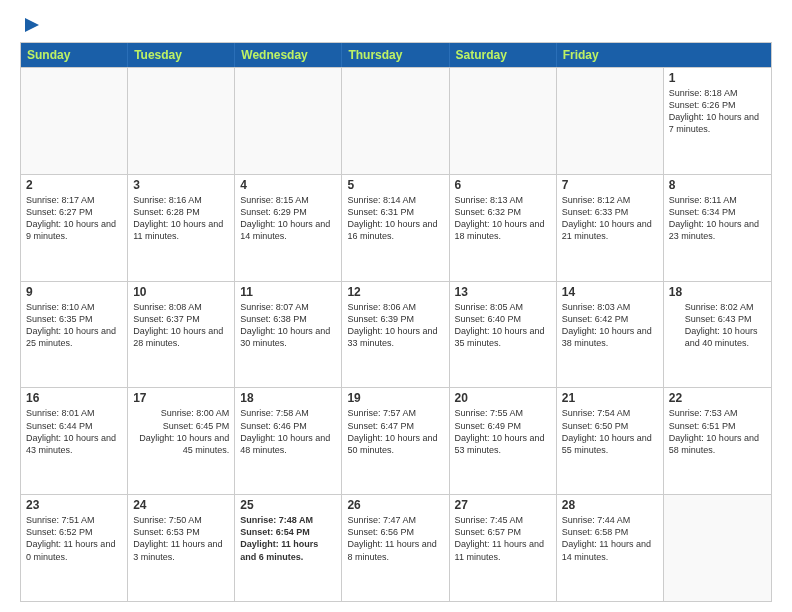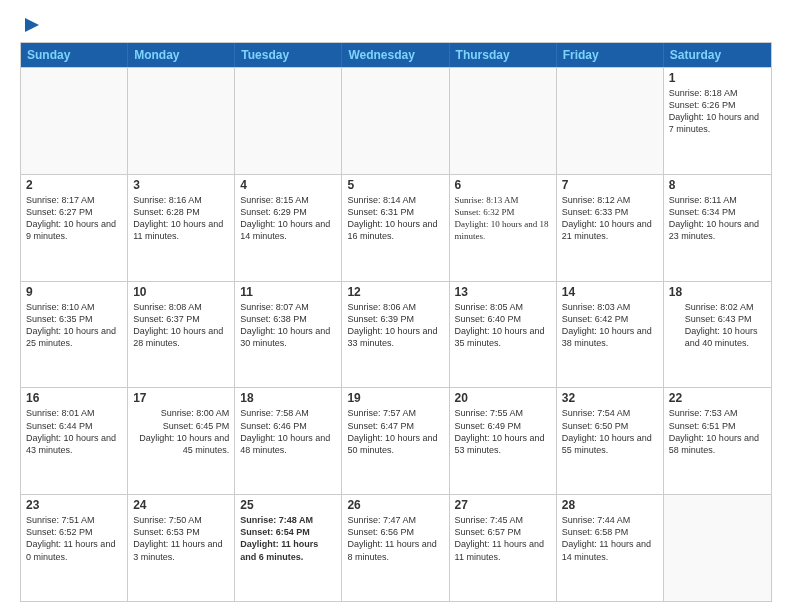--- a/index.html
+++ b/index.html
@@ -56,21 +56,21 @@
       display: flex;
       flex-direction: column;
       border: 1px solid #ccc;
     }
     .cal-header {
       display: grid;
       grid-template-columns: repeat(7, 1fr);
       background: #1a5fa8;
     }
     .cal-header-cell {
-      color: #7dd3fc;
+      color: #bef264;
       font-size: 12px;
       font-weight: bold;
       padding: 5px 6px;
       text-align: left;
       border-right: 1px solid #2a6fb8;
     }
     .cal-header-cell:last-child { border-right: none; }
     .cal-grid {
       flex: 1;
       display: grid;
@@ -122,26 +122,25 @@
     </div>
     <div class="title-section">
       <h1></h1>
       <h2></h2>
     </div>
   </div>
 
   <div class="calendar">
     <div class="cal-header">
     <div class="cal-header-cell">Sunday</div>
-        <div class="cal-header-cell">Monday</div>
         <div class="cal-header-cell">Tuesday</div>
         <div class="cal-header-cell">Wednesday</div>
         <div class="cal-header-cell">Thursday</div>
+        <div class="cal-header-cell">Saturday</div>
         <div class="cal-header-cell">Friday</div>
-        <div class="cal-header-cell">Saturday</div>
       </div>
     <div class="cal-grid">
     <div class="cal-row">
           <div class="cal-cell empty"></div>
           <div class="cal-cell empty"></div>
           <div class="cal-cell empty"></div>
           <div class="cal-cell empty"></div>
           <div class="cal-cell empty"></div>
           <div class="cal-cell empty"></div>
           <div class="cal-cell">
@@ -171,21 +170,21 @@
 Daylight: 10 hours and 14 minutes.</div>
           </div>
           <div class="cal-cell">
             <span class="day-num">5</span>
             <div class="day-info" style="white-space: pre-line;">Sunrise: 8:14 AM
 Sunset: 6:31 PM
 Daylight: 10 hours and 16 minutes.</div>
           </div>
           <div class="cal-cell">
             <span class="day-num">6</span>
-            <div class="day-info" style="white-space: pre-line; font-family: Liberation Serif, serif;">Sunrise: 8:13 AM
+            <div class="day-info" style="white-space: pre-line;">Sunrise: 8:13 AM
 Sunset: 6:32 PM
 Daylight: 10 hours and 18 minutes.</div>
           </div>
           <div class="cal-cell">
             <span class="day-num">7</span>
             <div class="day-info" style="white-space: pre-line;">Sunrise: 8:12 AM
 Sunset: 6:33 PM
 Daylight: 10 hours and 21 minutes.</div>
           </div>
           <div class="cal-cell">
@@ -264,21 +263,21 @@
 Sunset: 6:47 PM
 Daylight: 10 hours and 50 minutes.</div>
           </div>
           <div class="cal-cell">
             <span class="day-num">20</span>
             <div class="day-info" style="white-space: pre-line;">Sunrise: 7:55 AM
 Sunset: 6:49 PM
 Daylight: 10 hours and 53 minutes.</div>
           </div>
           <div class="cal-cell">
-            <span class="day-num">32</span>
+            <span class="day-num">21</span>
             <div class="day-info" style="white-space: pre-line;">Sunrise: 7:54 AM
 Sunset: 6:50 PM
 Daylight: 10 hours and 55 minutes.</div>
           </div>
           <div class="cal-cell">
             <span class="day-num">22</span>
             <div class="day-info" style="white-space: pre-line;">Sunrise: 7:53 AM
 Sunset: 6:51 PM
 Daylight: 10 hours and 58 minutes.</div>
           </div>

